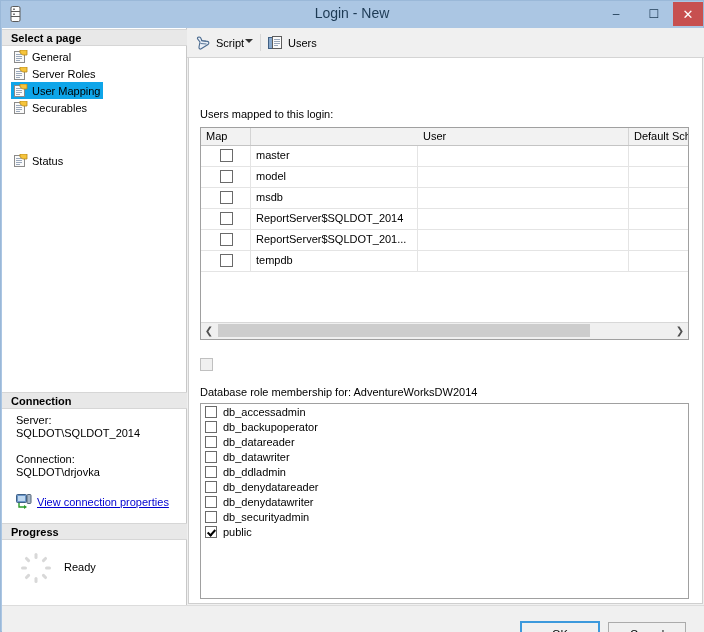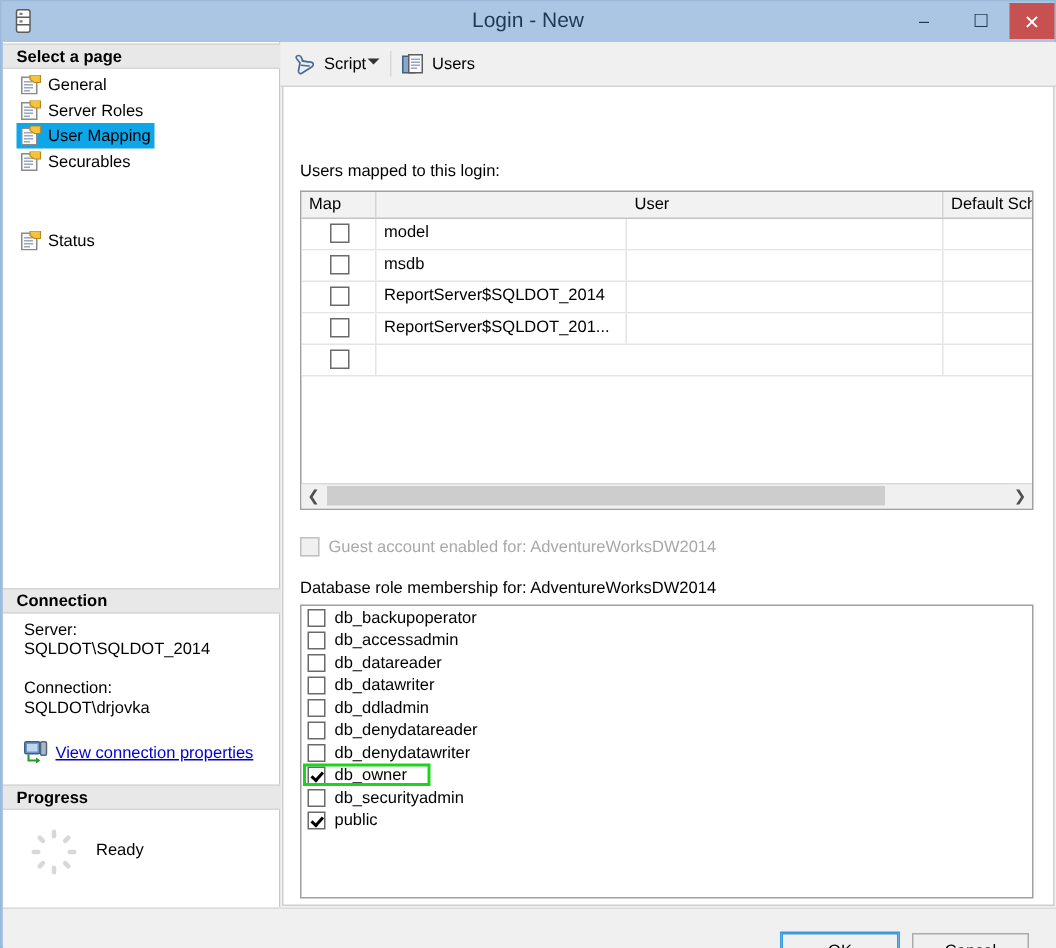--- a/index.html
+++ b/index.html
@@ -609,20 +609,28 @@
 
           <div id="grid-header">
             <div class="gh-cell" style="left:0px;width:50px;">Map</div>
             <div class="gh-cell" style="left:217px;width:211px;">User</div>
             <div class="gh-cell" style="left:428px;width:59px;border-right:none;">Default Sch</div>
           </div>
 
           <div id="grid-rows">
 
 
+            <div class="grow">
+              <div class="gc" style="left:0px;width:50px;">
+                <span class="gcheck"></span>
+              </div>
+              <div class="gc" style="left:50px;width:167px;">master</div>
+              <div class="gc" style="left:217px;width:211px;"></div>
+              <div class="gc" style="left:428px;width:59px;border-right:none;"></div>
+            </div>
 
             <div class="grow">
               <div class="gc" style="left:0px;width:50px;">
                 <span class="gcheck"></span>
               </div>
               <div class="gc" style="left:50px;width:167px;">model</div>
               <div class="gc" style="left:217px;width:211px;"></div>
               <div class="gc" style="left:428px;width:59px;border-right:none;"></div>
             </div>
 
@@ -650,74 +658,69 @@
               </div>
               <div class="gc" style="left:50px;width:167px;">ReportServer$SQLDOT_201...</div>
               <div class="gc" style="left:217px;width:211px;"></div>
               <div class="gc" style="left:428px;width:59px;border-right:none;"></div>
             </div>
 
             <div class="grow">
               <div class="gc" style="left:0px;width:50px;">
                 <span class="gcheck"></span>
               </div>
+              <div class="gc" style="left:50px;width:167px;">tempdb</div>
               <div class="gc" style="left:217px;width:211px;"></div>
               <div class="gc" style="left:428px;width:59px;border-right:none;"></div>
             </div>
 
           </div>
 
           <div id="grid-hscroll">
             <div class="sb-arrow" id="sb-left">❮</div>
             <div id="sb-thumb"></div>
             <div class="sb-arrow" id="sb-right">❯</div>
           </div>
         </div>
 
         <div id="guest-row">
           <span id="guest-check"></span>
-          <span id="guest-label">Guest account enabled for: AdventureWorksDW2014</span>
         </div>
 
         <div id="lbl-roles">Database role membership for: AdventureWorksDW2014</div>
 
         <div id="rolelist">
 
+          <div class="role-item">
+            <span class="role-check"></span>
+            <span class="role-label">db_accessadmin</span>
+          </div>
           <div class="role-item">
             <span class="role-check"></span>
             <span class="role-label">db_backupoperator</span>
           </div>
           <div class="role-item">
             <span class="role-check"></span>
-            <span class="role-label">db_accessadmin</span>
-          </div>
-          <div class="role-item">
-            <span class="role-check"></span>
             <span class="role-label">db_datareader</span>
           </div>
           <div class="role-item">
             <span class="role-check"></span>
             <span class="role-label">db_datawriter</span>
           </div>
           <div class="role-item">
             <span class="role-check"></span>
             <span class="role-label">db_ddladmin</span>
           </div>
           <div class="role-item">
             <span class="role-check"></span>
             <span class="role-label">db_denydatareader</span>
           </div>
           <div class="role-item">
             <span class="role-check"></span>
             <span class="role-label">db_denydatawriter</span>
-          </div>
-          <div class="role-item">
-            <span class="role-check on"></span>
-            <span class="role-label">db_owner</span>
-            <span class="hl-green"></span>
           </div>
           <div class="role-item">
             <span class="role-check"></span>
             <span class="role-label">db_securityadmin</span>
           </div>
           <div class="role-item">
             <span class="role-check on"></span>
             <span class="role-label">public</span>
           </div>
 

